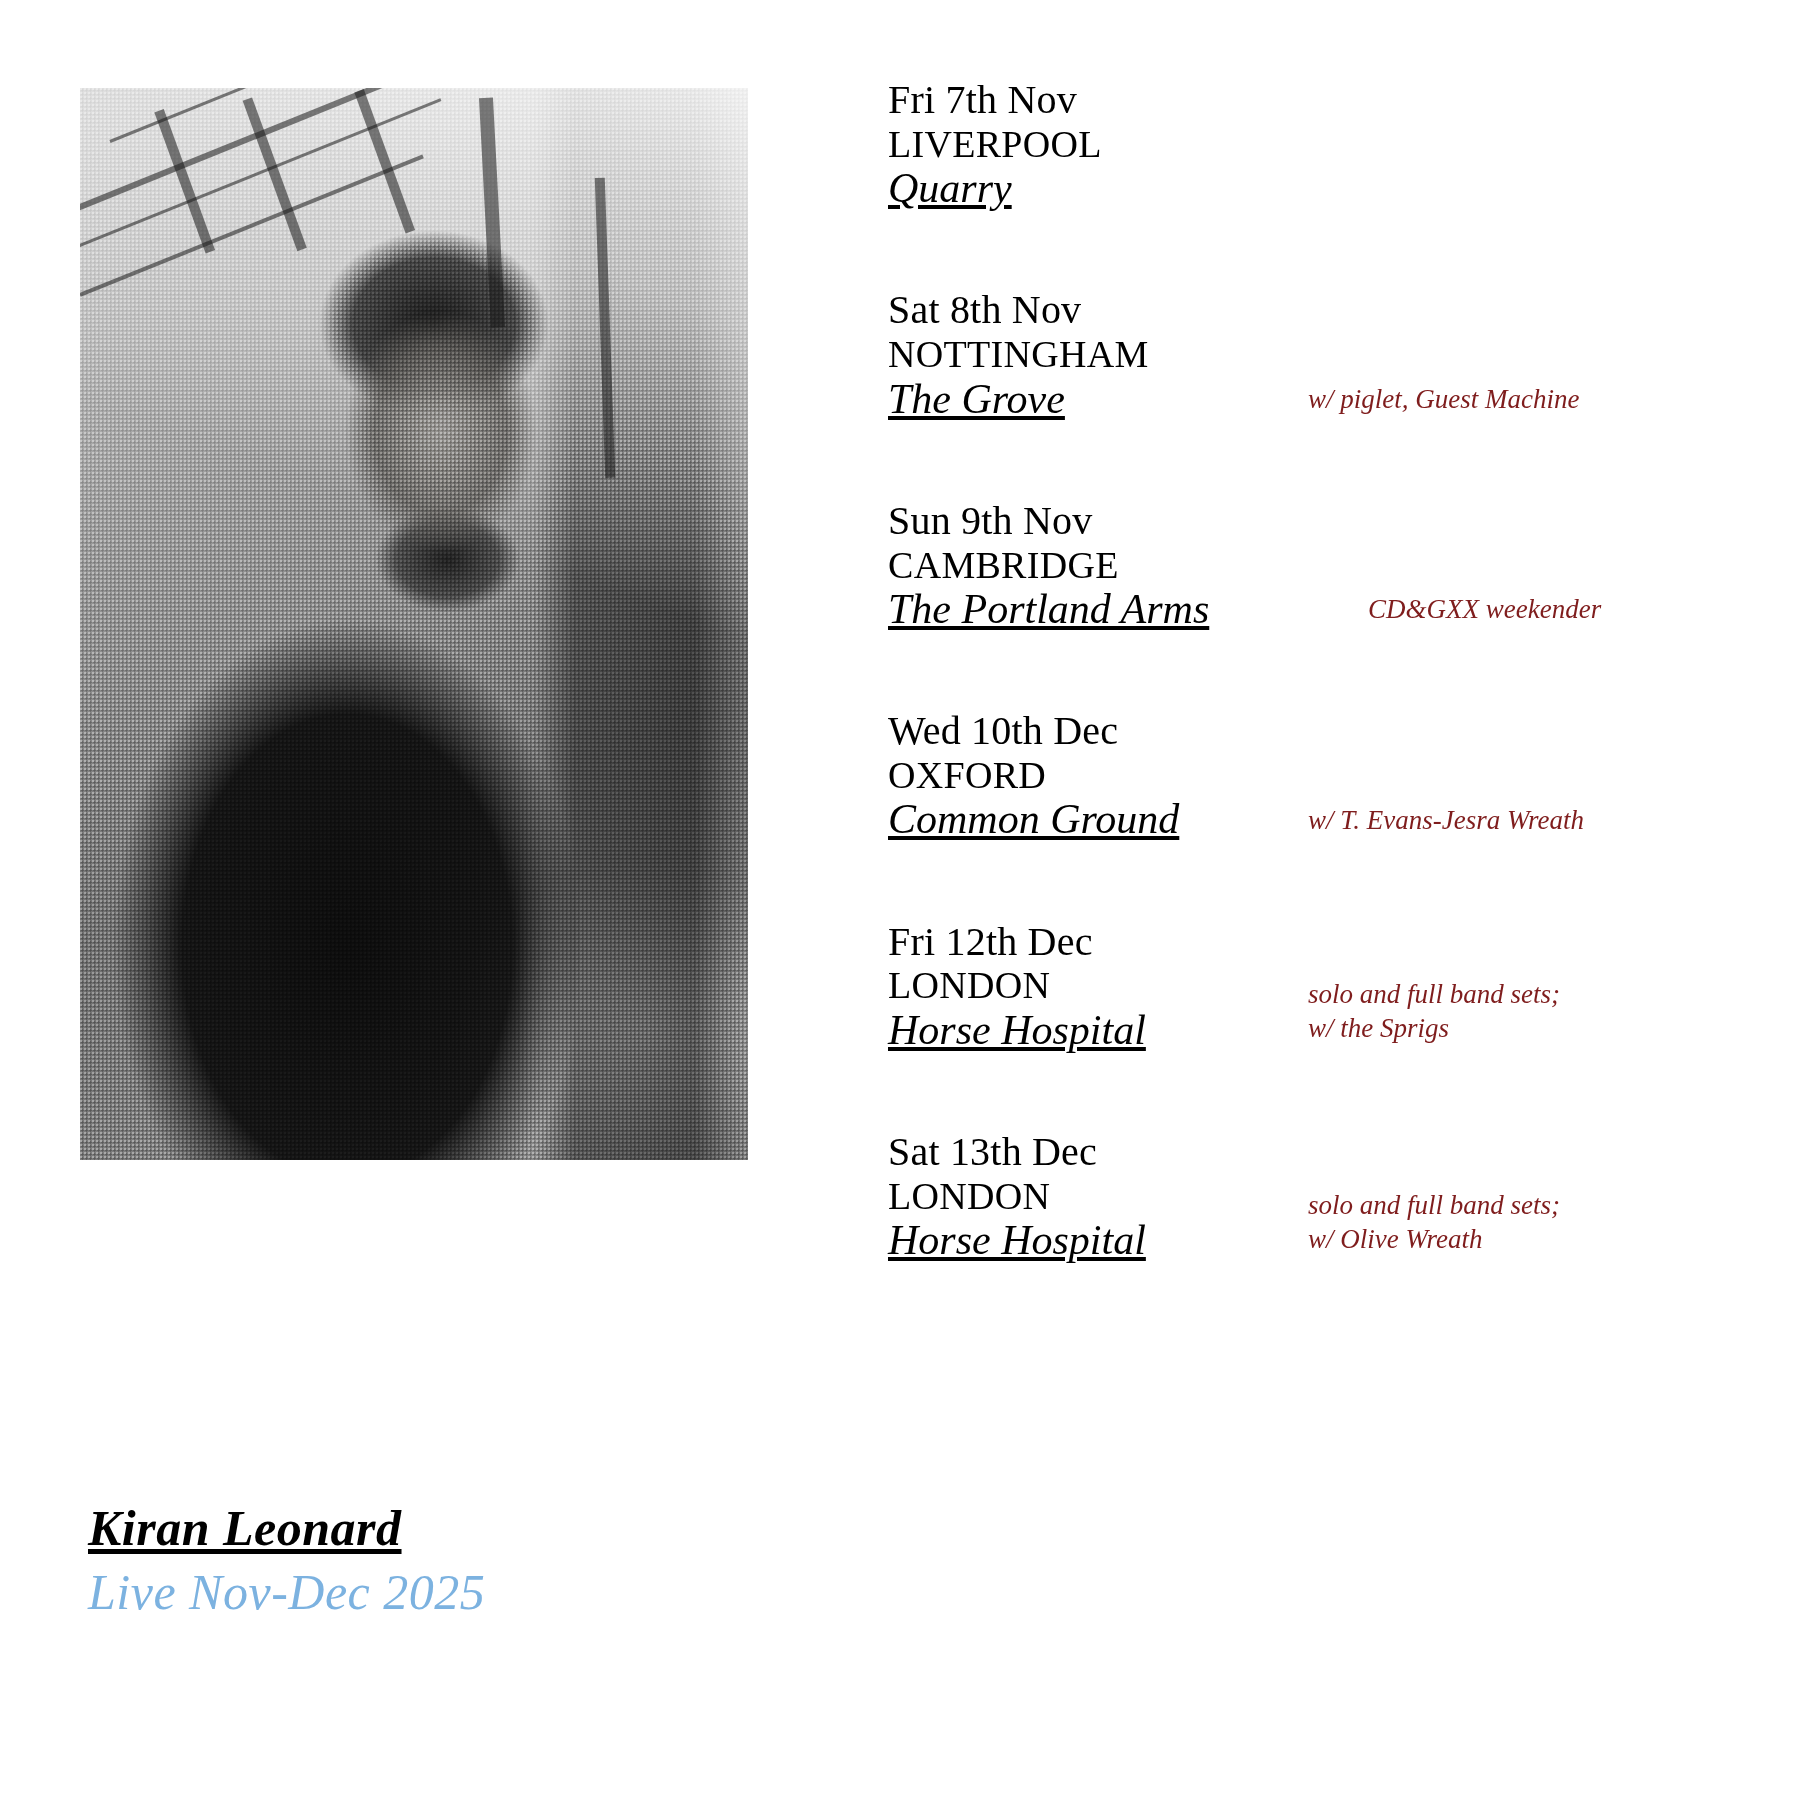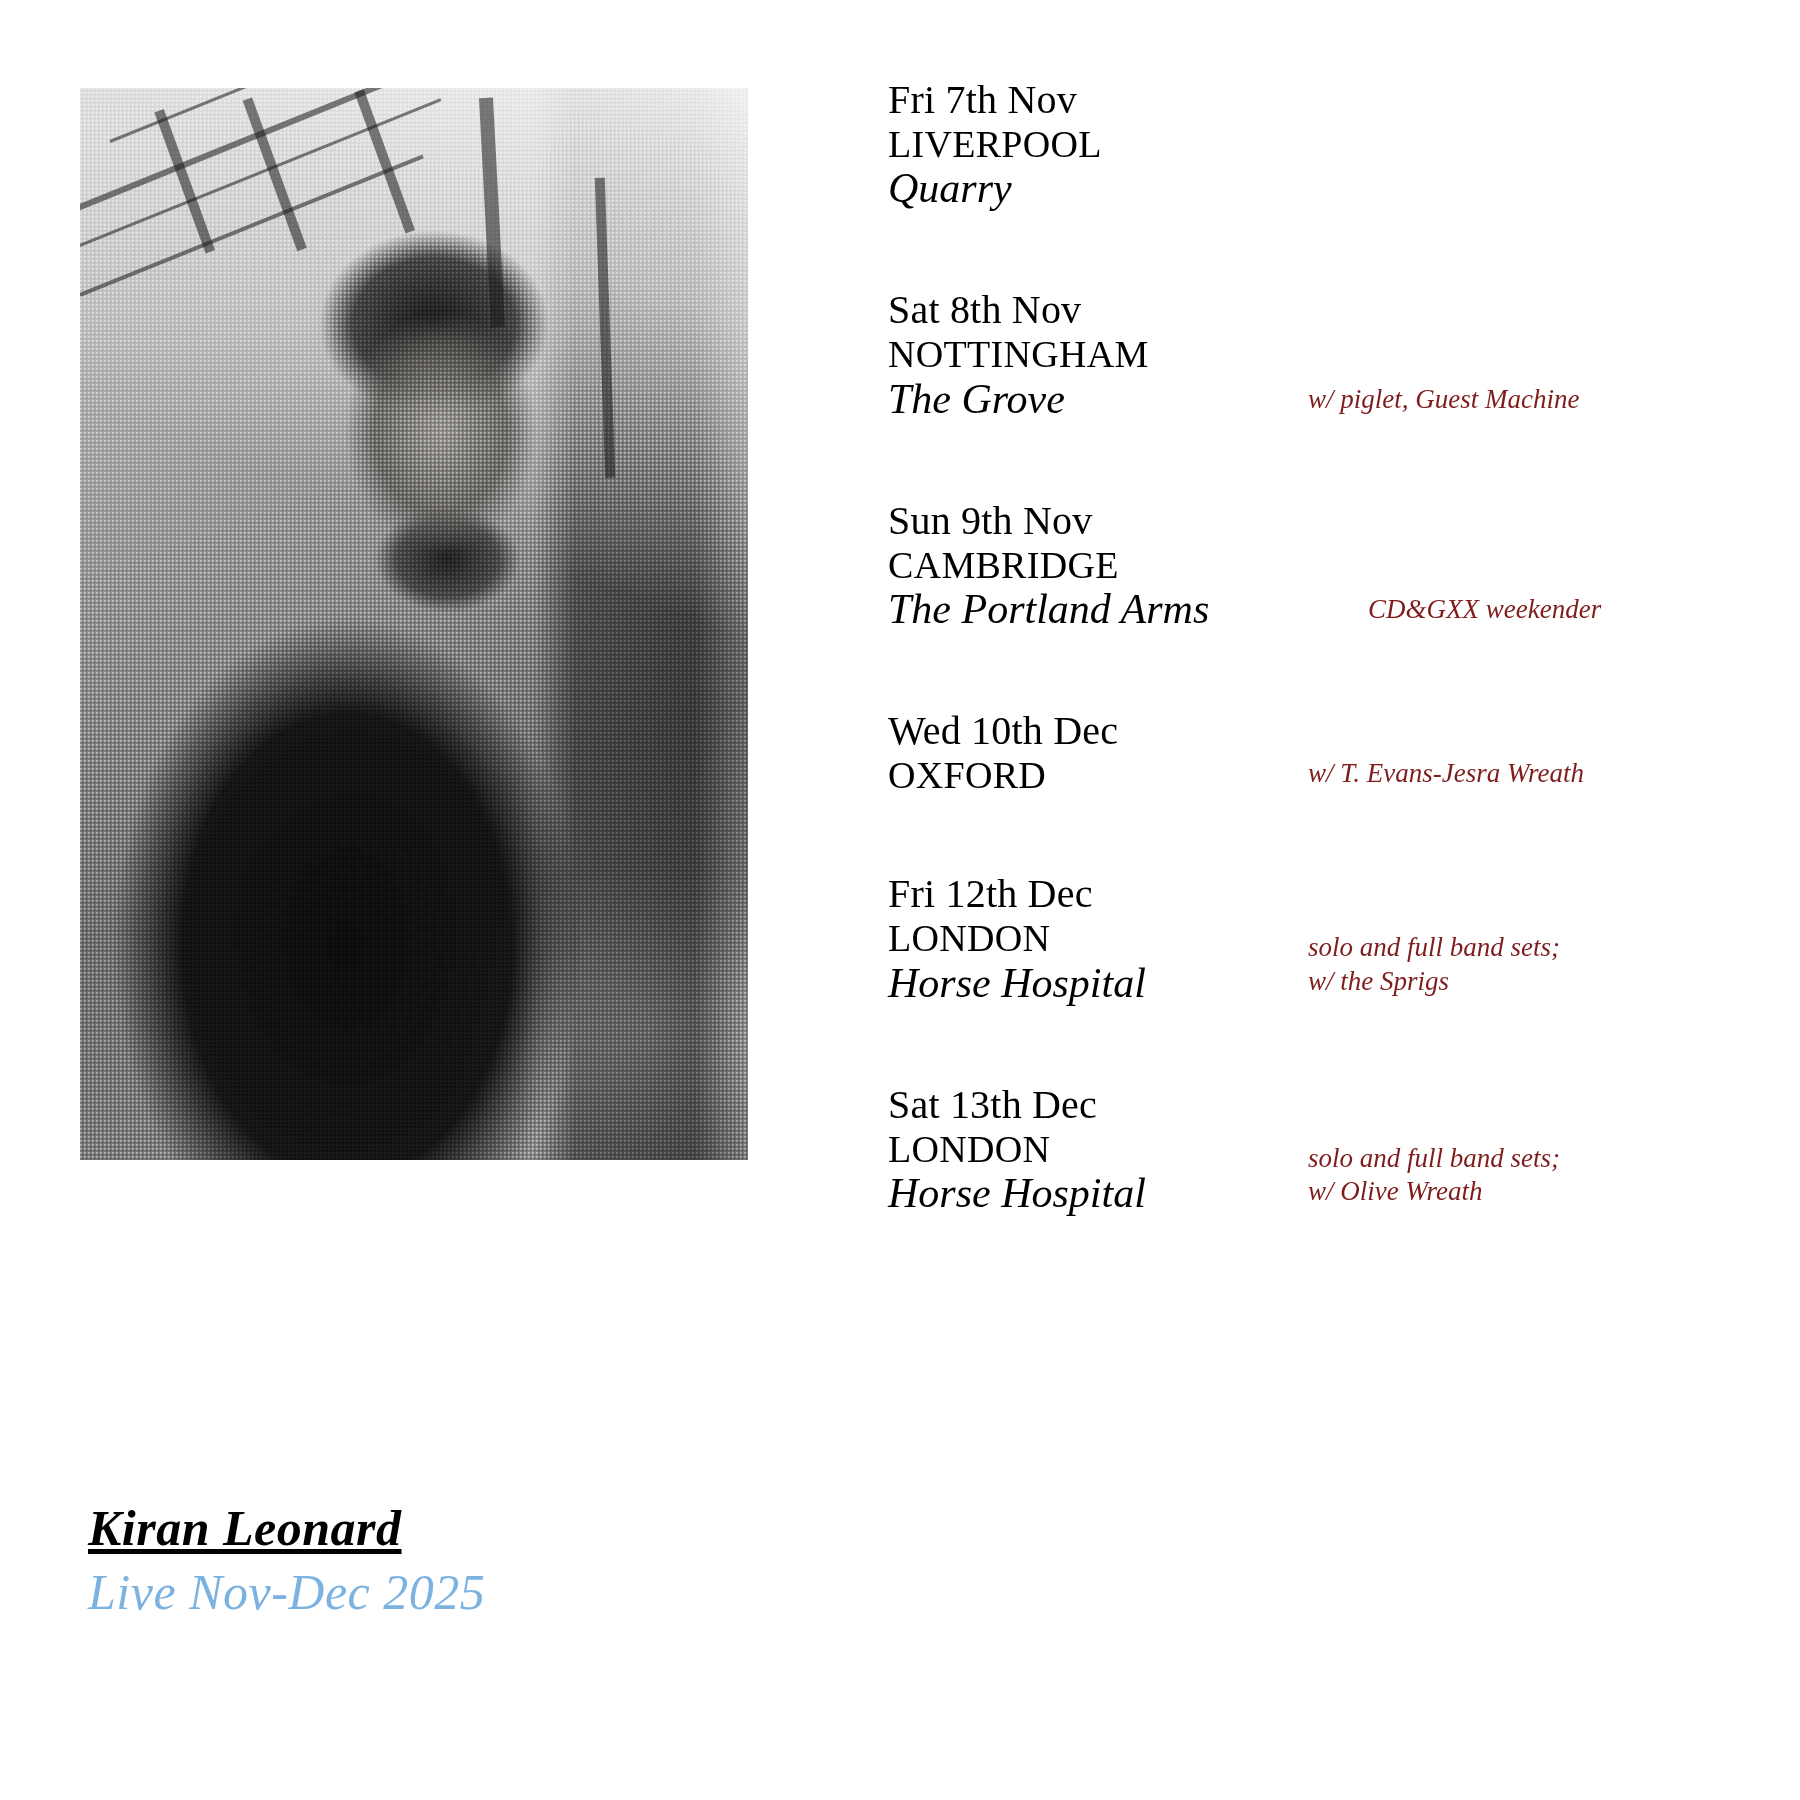--- a/index.html
+++ b/index.html
@@ -110,20 +110,21 @@
   }
   .gig-city {
     font-size: 38px;
     line-height: 1.12;
     letter-spacing: 0.3px;
   }
   .gig-venue {
     font-style: italic;
     font-size: 42px;
     line-height: 1.12;
+    text-decoration: underline;
   }
   .gig-note {
     position: absolute;
     left: 420px;
     font-style: italic;
     color: #7f1d1d;
     font-size: 27px;
     line-height: 1.25;
     width: 400px;
   }
@@ -201,20 +202,21 @@
         <div class="gig-city">CAMBRIDGE</div>
         <div class="gig-venue">The Portland Arms</div>
       </div>
       <div class="gig-note note-row3" style="left:480px;">CD&amp;GXX weekender</div>
     </div>
 
     <div class="gig">
       <div class="gig-main">
         <div class="gig-date">Wed 10th Dec</div>
         <div class="gig-city">OXFORD</div>
+        <div class="gig-venue">Common Ground</div>
       </div>
       <div class="gig-note note-row3">w/ T. Evans-Jesra Wreath</div>
     </div>
 
     <div class="gig">
       <div class="gig-main">
         <div class="gig-date">Fri 12th Dec</div>
         <div class="gig-city">LONDON</div>
         <div class="gig-venue">Horse Hospital</div>
       </div>

